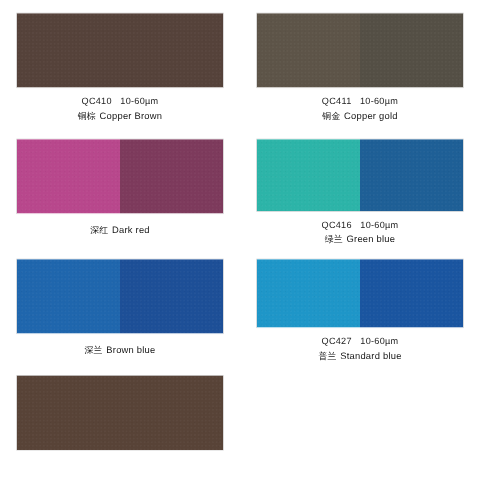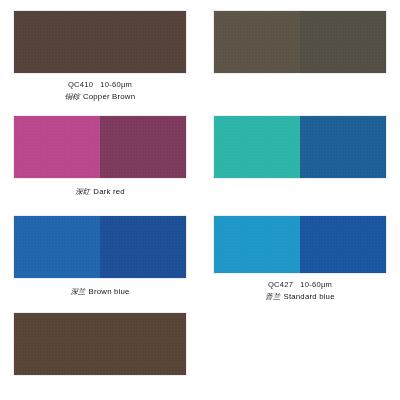--- a/index.html
+++ b/index.html
@@ -76,21 +76,20 @@
     font-size: 7.8px;
     letter-spacing: 0.2px;
     white-space: nowrap;
     color: #151515;
     margin-top: 1.5px;
   }
   .line2 .cn {
     margin-right: 3px;
     font-family: "DejaVu Sans", sans-serif;
     font-size: 7.4px;
-    font-style: italic;
   }
 </style>
 </head>
 <body>
 
 <div id="catalog">
     <div class="cell">
       <div class="swatch">
         <div class="half" style="background: rgb(85, 66, 58);"></div>
         <div class="half" style="background: rgb(85, 66, 58);"></div>
@@ -98,34 +97,42 @@
       <div class="caption">
         <div class="line1"><span class="code">QC410</span><span>10-60µm</span></div>
         <div class="line2"><span class="cn">铜棕</span><span>Copper Brown</span></div>
       </div>
     </div>
     <div class="cell">
       <div class="swatch">
         <div class="half" style="background: rgb(93, 84, 72);"></div>
         <div class="half" style="background: rgb(84, 79, 69);"></div>
       </div>
+      <div class="caption">
+        <div class="line1"><span class="code">QC411</span><span>10-60µm</span></div>
+        <div class="line2"><span class="cn">铜金</span><span>Copper gold</span></div>
+      </div>
     </div>
     <div class="cell">
       <div class="swatch">
         <div class="half" style="background: rgb(184, 71, 140);"></div>
         <div class="half" style="background: rgb(125, 58, 92);"></div>
       </div>
       <div class="caption">
         <div class="line2"><span class="cn">深红</span><span>Dark red</span></div>
       </div>
     </div>
     <div class="cell">
       <div class="swatch">
         <div class="half" style="background: rgb(44, 180, 168);"></div>
         <div class="half" style="background: rgb(30, 95, 150);"></div>
+      </div>
+      <div class="caption">
+        <div class="line1"><span class="code">QC416</span><span>10-60µm</span></div>
+        <div class="line2"><span class="cn">绿兰</span><span>Green blue</span></div>
       </div>
     </div>
     <div class="cell">
       <div class="swatch">
         <div class="half" style="background: rgb(31, 102, 173);"></div>
         <div class="half" style="background: rgb(29, 79, 151);"></div>
       </div>
       <div class="caption">
         <div class="line2"><span class="cn">深兰</span><span>Brown blue</span></div>
       </div>

